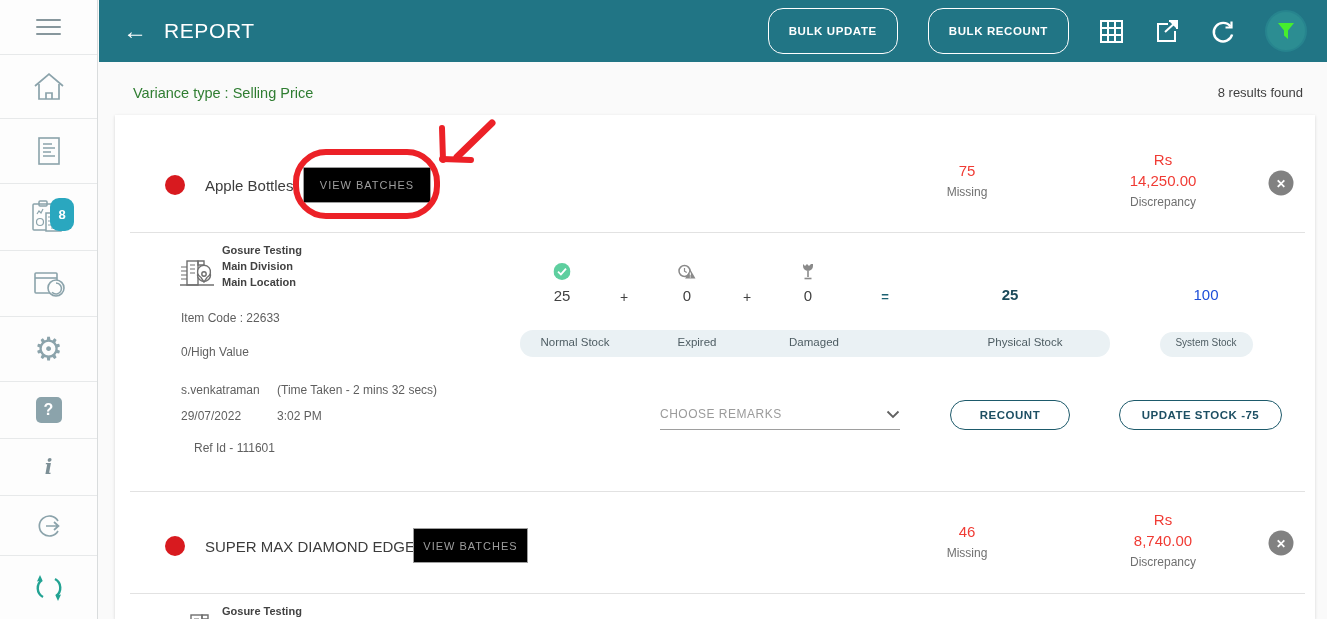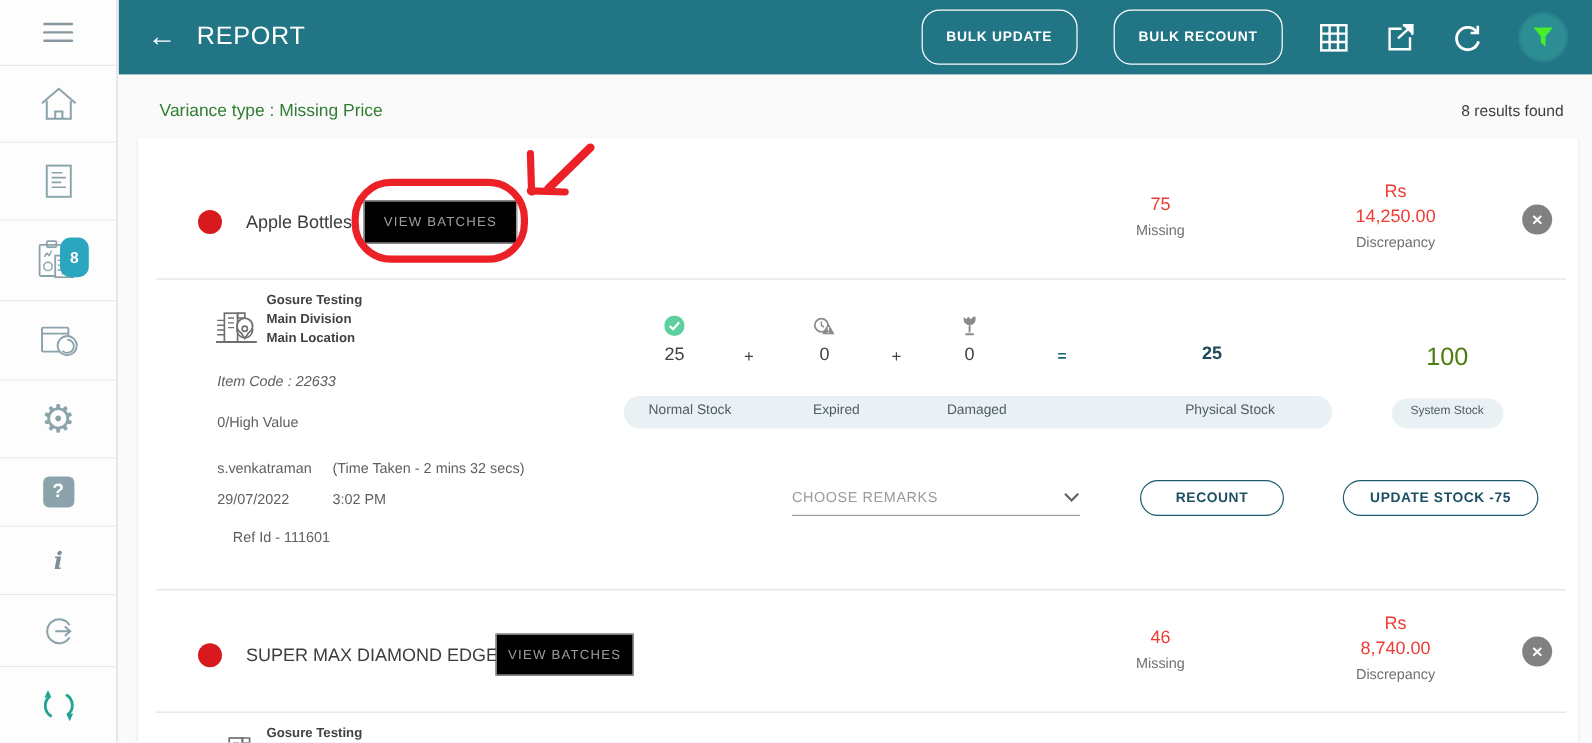--- a/index.html
+++ b/index.html
@@ -61,21 +61,21 @@
 
   .org-icon { color:#6f6f6f; }
   .org-lines { font-size:11px; font-weight:bold; color:#424242; line-height:16px; }
   .meta-sm { font-size:12px; color:#5f5f5f; }
 
   .num-col { transform:translateX(-50%); display:flex; flex-direction:column; align-items:center; }
   .num-val { font-size:15px; color:#424242; }
   .op { font-size:14px; color:#424242; transform:translateX(-50%); }
   .op-eq { font-size:13px; font-weight:bold; color:#1c6172; transform:translateX(-50%); }
   .num-strong { font-size:15px; font-weight:bold; color:#1b4a5a; transform:translateX(-50%); }
-  .num-sys { font-size:21px; color:#4d7c0f; transform:translateX(-50%); }
+  .num-sys { font-size:15px; color:#1d4ed8; transform:translateX(-50%); }
 
   .label-bar { background:#eaf1f4; border-radius:13px; }
   .bar-label { font-size:11.5px; color:#4e5d63; transform:translateX(-50%); white-space:nowrap; }
 
   .remarks-text { font-size:12px; color:#9b9b9b; letter-spacing:0.5px; }
   .remarks-line { height:1px; background:#9e9e9e; }
 
   .pill-btn-dark { height:30px; border:1.5px solid #1d5a6b; border-radius:16px; background:#fff;
     color:#1d4f63; font-size:11.5px; font-weight:bold; letter-spacing:0.5px;
     font-family:"Liberation Sans", sans-serif; cursor:pointer; white-space:nowrap; }
@@ -172,21 +172,21 @@
     </svg>
     <div class="filter-wrap">
       <svg width="22" height="22" viewBox="0 0 22 22">
         <path d="M3 3 H19 L13 10.5 V19 L9 15.5 V10.5 Z" fill="#46ee2d"></path>
       </svg>
     </div>
   </div>
 </div>
 
 <div class="meta-row">
-  <span class="variance-type">Variance type : Missing Price</span>
+  <span class="variance-type">Variance type : Selling Price</span>
   <span class="results-found">8 results found</span>
 </div>
 
 <div class="card">
 
   <div class="abs prod-dot" style="left:50px; top:60px;"></div>
   <div class="abs prod-name" style="left:90px; top:62px;">Apple Bottles</div>
   <button class="abs vb-btn" style="left:188px; top:52px; width:128px; height:36px;">VIEW BATCHES</button>
 
   <div class="abs stat-col" style="left:852px; top:45px;">
@@ -212,21 +212,21 @@
     <path d="M21 10 h6 v-4 h-6 z"></path>
     <circle cx="27" cy="20" r="6.5" fill="#fff"></circle>
       <path d="M27 27 l-3 -4.5 a6.5 6.5 0 1 1 6 0 z" fill="#fff"></path>
     <circle cx="27" cy="19" r="2.2"></circle>
   </svg>
   <div class="abs org-lines" style="left:107px; top:127px;">
     <div>Gosure Testing</div>
     <div>Main Division</div>
     <div>Main Location</div>
   </div>
-  <div class="abs meta-sm" style="left:66px; top:196px;font-style:italic;">Item Code : 22633</div>
+  <div class="abs meta-sm" style="left:66px; top:196px;">Item Code : 22633</div>
   <div class="abs meta-sm" style="left:66px; top:230px;">0/High Value</div>
 
   <div class="abs num-col" style="left:447px; top:148px;">
     <svg width="17" height="17" viewBox="0 0 17 17">
       <circle cx="8.5" cy="8.5" r="8.5" fill="#5ecf9f"></circle>
         <path d="M4.5 8.7 L7.4 11.4 L12.5 5.6" fill="none" stroke="#fff" stroke-width="1.8"></path>
     </svg>
     <span class="num-val" style="margin-top:7px;">25</span>
   </div>
   <span class="abs op" style="left:509px; top:174px;">+</span>

